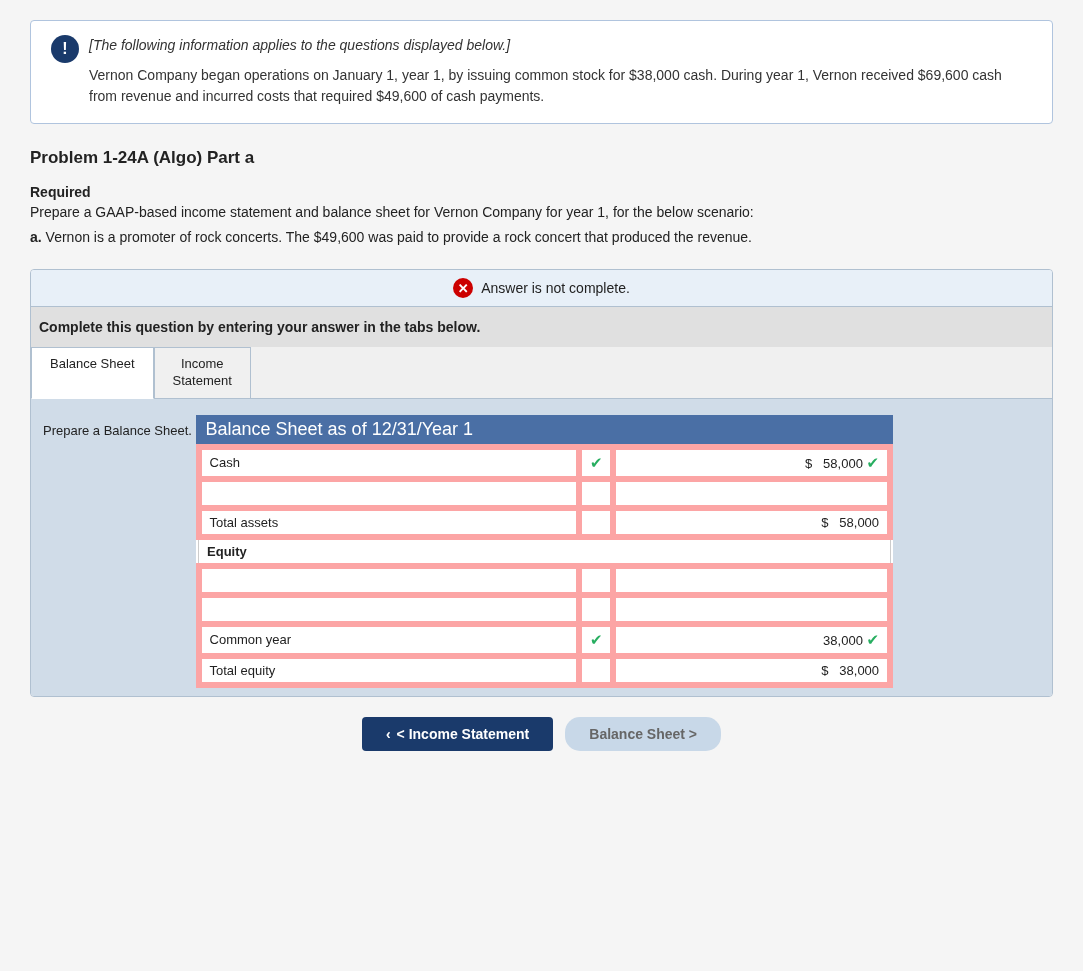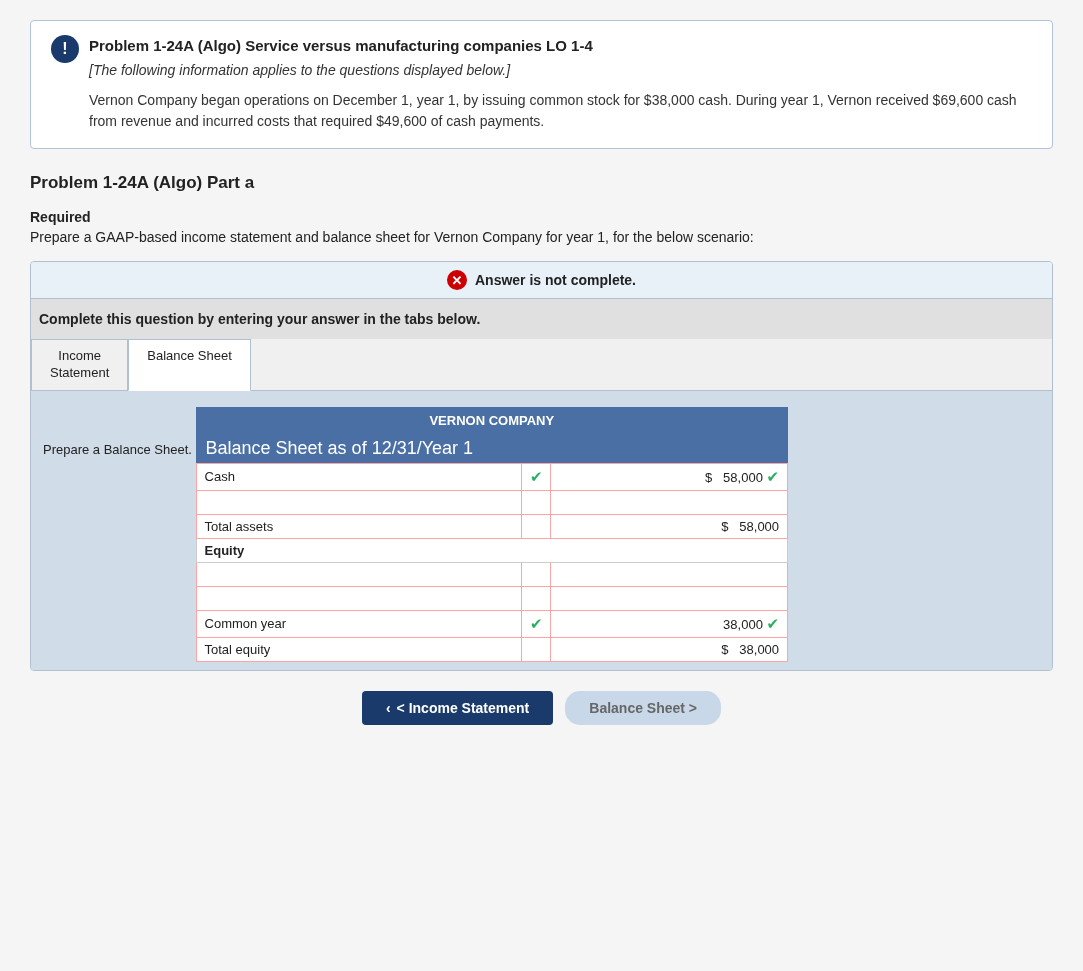--- a/index.html
+++ b/index.html
@@ -115,21 +115,21 @@
       color: white;
       font-weight: bold;
       font-size: 13px;
       display: flex;
       align-items: center;
       justify-content: center;
       flex-shrink: 0;
     }
 
     .answer-incomplete-text {
-      font-weight: bold;
+      font-weight: normal;
       color: #222;
     }
 
     .complete-question-bar {
       background: #e0e0e0;
       padding: 12px 8px;
       font-weight: bold;
       color: #222;
     }
 
@@ -187,21 +187,21 @@
       font-size: 18px;
     }
 
     .bs-table {
       width: 100%;
       border-collapse: collapse;
       font-size: 13px;
     }
 
     .bs-table td {
-      border: 1px solid #fca5a5;
+      border: 6px solid #fca5a5;
       padding: 4px 8px;
     }
 
     .bs-table .section-label {
       font-weight: bold;
       background: #fff;
       border: 1px solid #ccc;
     }
 
     .check-icon {
@@ -244,59 +244,61 @@
       border-radius: 15px;
     }
   </style>
 </head>
 <body>
 
 <div class="info-box">
   <div class="info-box-header">
     <div class="exclamation-icon">!</div>
     <div class="info-content">
-      <div class="problem-title">Problem 1-24A (Algo) Service versus manufacturing companies LO 1-4</div>
       <div class="italic-note">[The following information applies to the questions displayed below.]</div>
-      <div class="problem-desc">Vernon Company began operations on December 1, year 1, by issuing common stock for $38,000 cash. During year 1, Vernon received $69,600 cash from revenue and incurred costs that required $49,600 of cash payments.</div>
+      <div class="problem-desc">Vernon Company began operations on January 1, year 1, by issuing common stock for $38,000 cash. During year 1, Vernon received $69,600 cash from revenue and incurred costs that required $49,600 of cash payments.</div>
     </div>
   </div>
 </div>
 
 <div style="margin-bottom: 16px;">
   <div class="section-title">Problem 1-24A (Algo) Part a</div>
   <div class="required-label">Required</div>
   <div class="prepare-text">Prepare a GAAP-based income statement and balance sheet for Vernon Company for year 1, for the below scenario:</div>
+  <div class="scenario-text">
+    <strong>a.</strong>
+    <span>Vernon is a promoter of rock concerts. The $49,600 was paid to provide a rock concert that produced the revenue.</span>
+  </div>
 </div>
 
 <div class="answer-box">
 
   <div class="answer-incomplete-bar">
     <div class="error-icon">✕</div>
     <span class="answer-incomplete-text">Answer is not complete.</span>
   </div>
 
   <div class="complete-question-bar">
     <span>Complete this question by entering your answer in the tabs below.</span>
   </div>
 
   <div class="tabs-row">
+    <div class="tab active">
+      <span>Balance Sheet</span>
+    </div>
     <div class="tab" style="line-height:1.3;">
       Income<br>Statement
     </div>
-    <div class="tab active">
-      <span>Balance Sheet</span>
-    </div>
   </div>
 
   <div class="tab-content-area">
     <span>Prepare a Balance Sheet.</span>
 
     
     <div class="balance-sheet-table-wrapper">
-      <div class="bs-header">VERNON COMPANY</div>
       <div class="bs-subheader">Balance Sheet as of 12/31/Year 1</div>
       <table class="bs-table">
 
         <tbody>
         <tr>
           <td style="width:55%;">Cash</td>
           <td style="width:5%;"><span class="check-icon">✔</span></td>
           <td class="amount-cell">
             <span>$</span>
             &nbsp;

